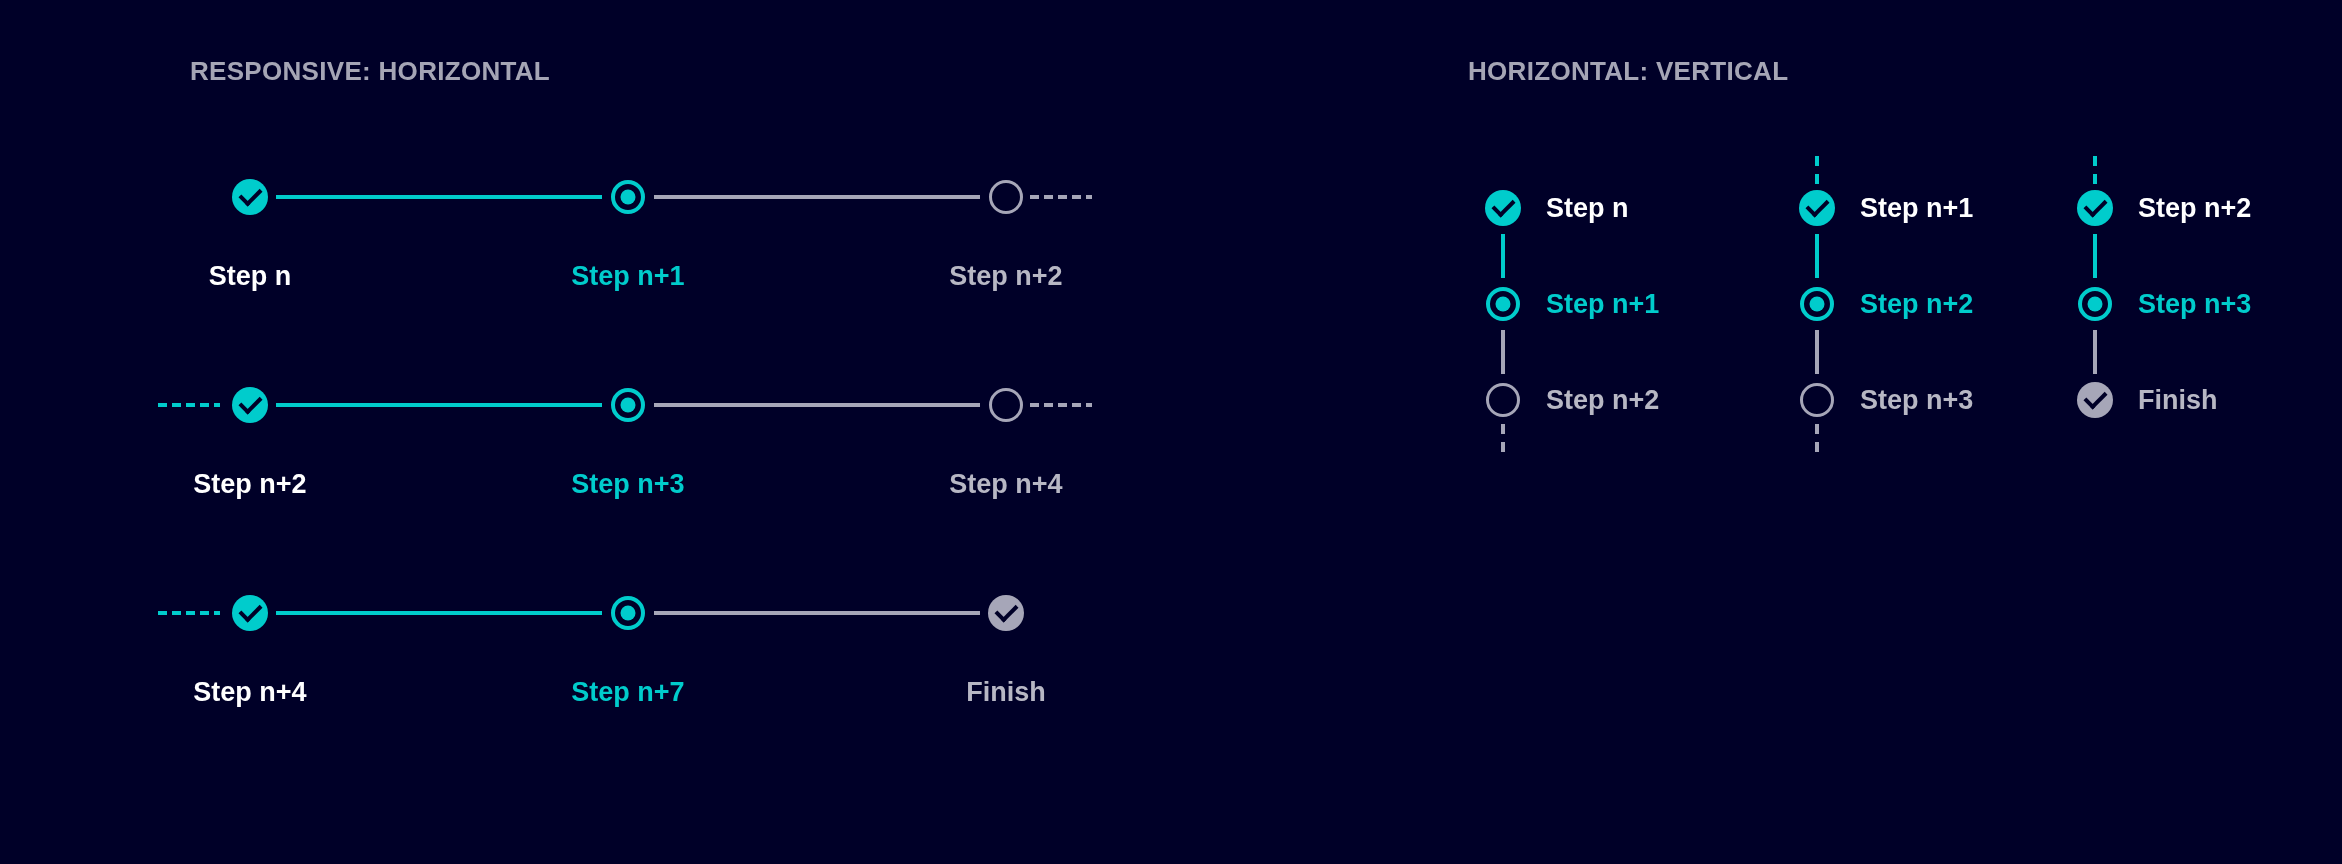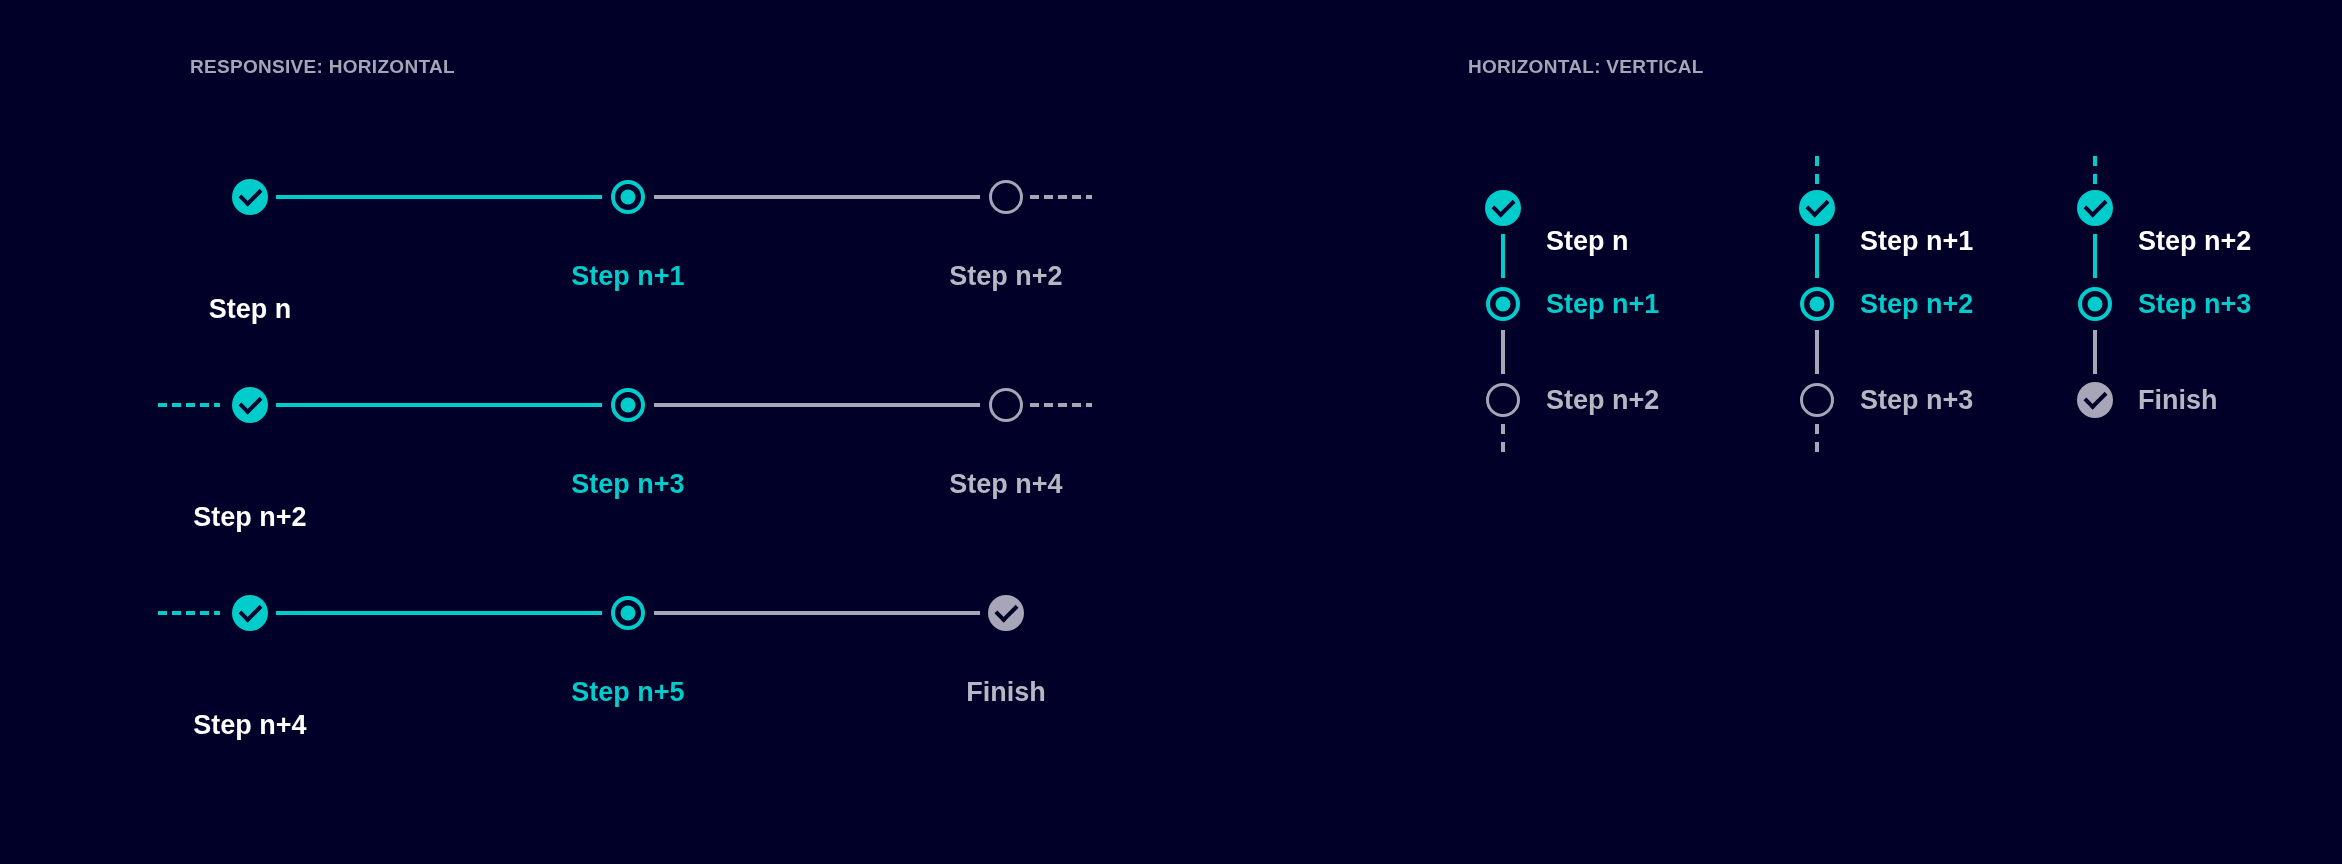--- a/index.html
+++ b/index.html
@@ -16,21 +16,21 @@
   body{
     background:var(--background);
     font-family:"Liberation Sans", sans-serif;
     overflow:hidden;
     position:relative;
   }
   .section{position:absolute;inset:0;}
   .group{display:contents;}
   .title{
     position:absolute;
-    font-size:19px;
+    font-size:26px;
     font-weight:700;
     letter-spacing:0.3px;
     color:var(--heading);
     white-space:nowrap;
   }
   
   .hstep,.vstep{position:absolute;width:36px;height:36px;cursor:pointer;}
   .icon{position:absolute;inset:0;border-radius:50%;}
   .icon.done{background:var(--accent);}
   .icon.finish{background:var(--muted);}
@@ -46,21 +46,21 @@
     transform:translate(-50%,-50%);border-radius:50%;background:var(--accent);
   }
   .icon.open{inset:1px;border:3px solid var(--muted);background:transparent;}
   
   .hlabel,.vlabel{
     position:absolute;white-space:nowrap;
     font-size:27px;font-weight:700;line-height:1;
   }
   .hlabel{top:97px;left:50%;transform:translate(-50%,-50%);}
   .vlabel{left:61px;top:50%;transform:translateY(-50%);}
-  .lbl-completed{color:var(--completed-label);margin-top:33px;}
+  .lbl-completed{color:var(--completed-label);}
   .lbl-current{color:var(--accent);}
   .lbl-future{color:var(--future-label);}
   
   .hline{position:absolute;height:4px;}
   .vline{position:absolute;width:4px;}
   .line-accent{background:var(--accent);}
   .line-muted{background:var(--muted);}
   .hdash-accent{background:repeating-linear-gradient(90deg,var(--accent) 0 9px,transparent 9px 14px);}
   .hdash-muted{background:repeating-linear-gradient(90deg,var(--muted) 0 9px,transparent 9px 14px);}
   .vdash-accent{background:repeating-linear-gradient(180deg,var(--accent) 0 10px,transparent 10px 18px);}
@@ -115,21 +115,21 @@
   <div class="group">
     <div class="hline hdash-accent" style="left:158px;top:611px;width:62px"></div>
     <div class="hline line-accent" style="left:276px;top:611px;width:326px"></div>
     <div class="hline line-muted" style="left:654px;top:611px;width:326px"></div>
     <div class="hstep" style="left:232px;top:595px">
       <span class="icon done"></span>
       <span class="hlabel lbl-completed">Step n+4</span>
     </div>
     <div class="hstep" style="left:610px;top:595px">
       <span class="icon current"></span>
-      <span class="hlabel lbl-current">Step n+5</span>
+      <span class="hlabel lbl-current">Step n+7</span>
     </div>
     <div class="hstep" style="left:988px;top:595px">
       <span class="icon finish"></span>
       <span class="hlabel lbl-future">Finish</span>
     </div>
   </div>
 </div>
 
 <div class="section">
   <h2 class="title" style="left:1468px;top:56px">HORIZONTAL: VERTICAL</h2>

